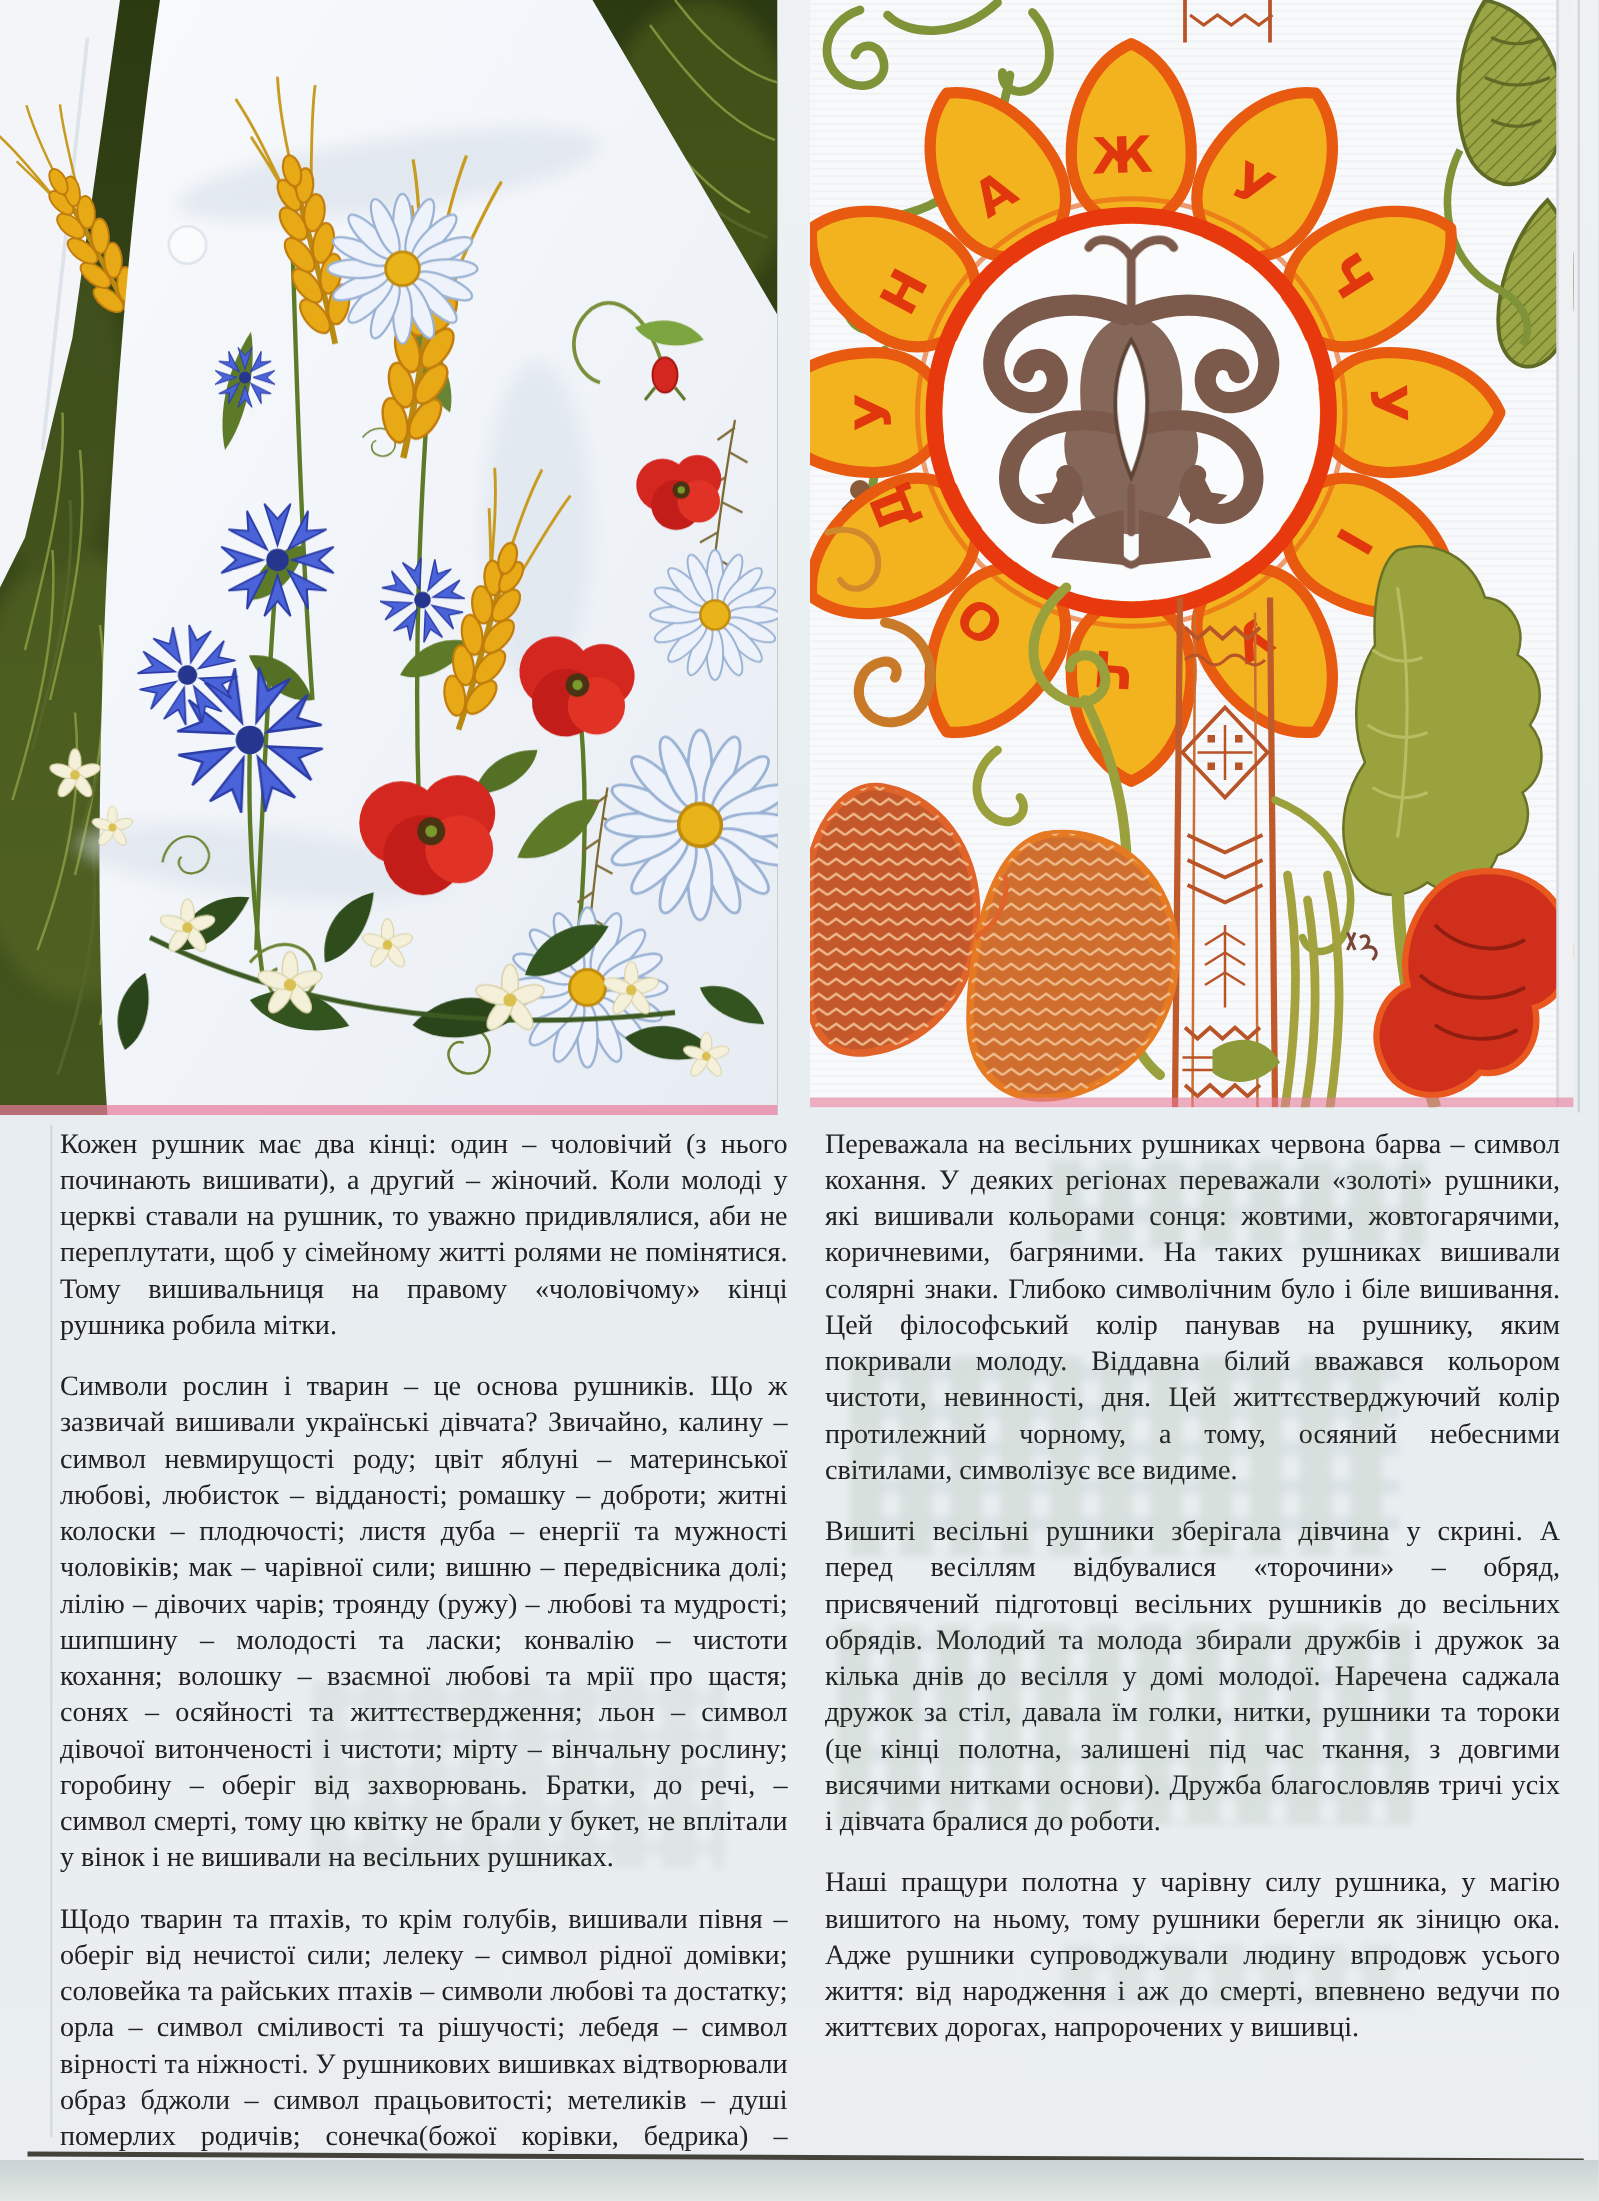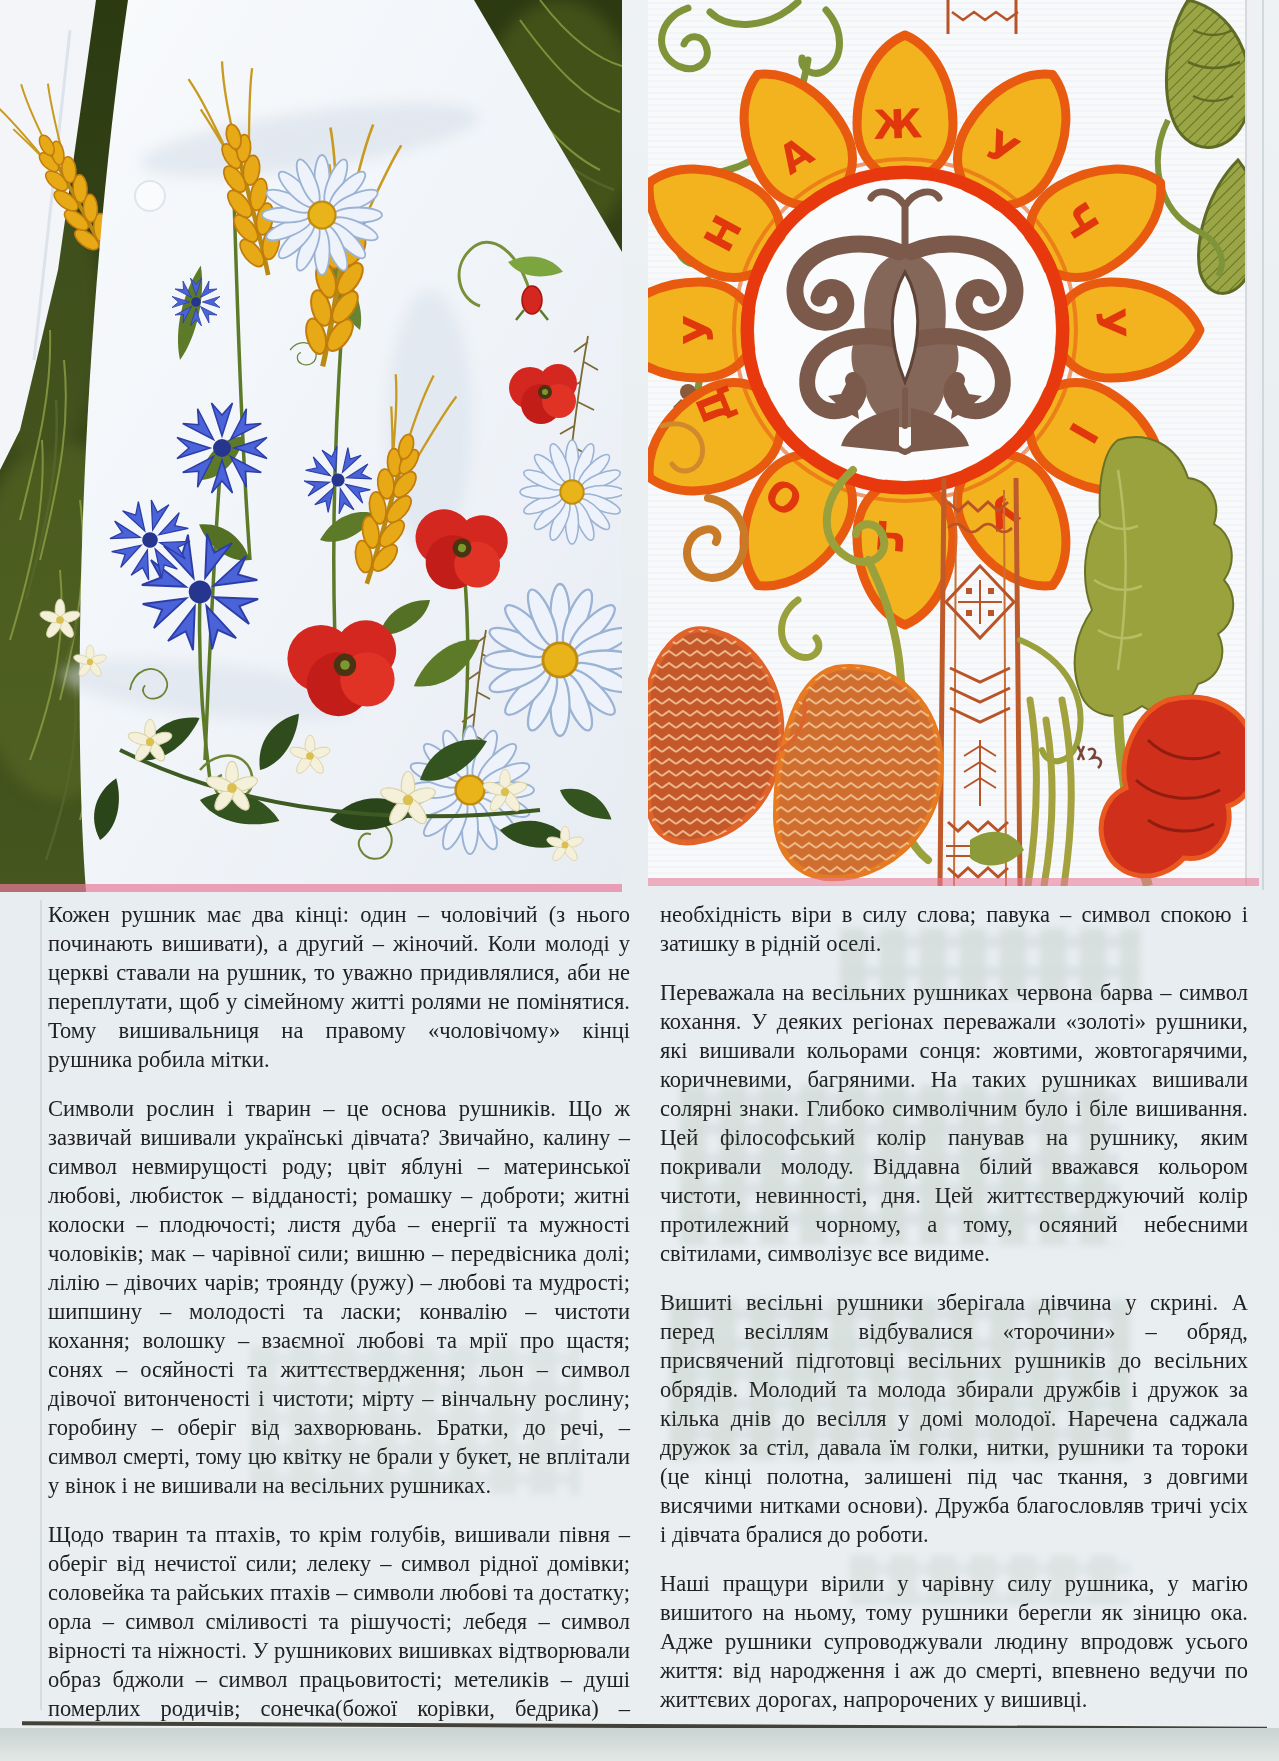--- a/index.html
+++ b/index.html
@@ -397,24 +397,23 @@
   </svg>
   </div>
 
   <section class="columns">
     <div class="col" id="col-left" lang="uk">
       <p>Кожен рушник має два кінці: один – чоловічий (з нього починають вишивати), а другий – жіночий. Коли молоді у церкві ставали на рушник, то уважно придивлялися, аби не переплутати, щоб у сімейному житті ролями не помінятися. Тому вишивальниця на правому «чоловічому» кінці рушника робила мітки.</p>
       <p>Символи рослин і тварин – це основа рушників. Що ж зазвичай вишивали українські дівчата? Звичайно, калину – символ невмирущості роду; цвіт яблуні – материнської любові, любисток – відданості; ромашку – доброти; житні колоски – плодючості; листя дуба – енергії та мужності чоловіків; мак – чарівної сили; вишню – передвісника долі; лілію – дівочих чарів; троянду (ружу) – любові та мудрості; шипшину – молодості та ласки; конвалію – чистоти кохання; волошку – взаємної любові та мрії про щастя; сонях – осяйності та життєствердження; льон – символ дівочої витонченості і чистоти; мірту – вінчальну рослину; горобину – оберіг від захворювань. Братки, до речі, – символ смерті, тому цю квітку не брали у букет, не вплітали у вінок і не вишивали на весільних рушниках.</p>
       <p>Щодо тварин та птахів, то крім голубів, вишивали півня – оберіг від нечистої сили; лелеку – символ рідної домівки; соловейка та райських птахів – символи любові та достатку; орла – символ сміливості та рішучості; лебедя – символ вірності та ніжності. У рушникових вишивках відтворювали образ бджоли – символ працьовитості; метеликів – душі померлих родичів; сонечка(божої корівки, бедрика) – символ думки про</p>
     </div>
     <div class="col" id="col-right" lang="uk">
-      <p>необхідність віри в силу слова; павука – символ спокою і затишку в рідній оселі.</p>
       <p>Переважала на весільних рушниках червона барва – символ кохання. У деяких регіонах переважали «золоті» рушники, які вишивали кольорами сонця: жовтими, жовтогарячими, коричневими, багряними. На таких рушниках вишивали солярні знаки. Глибоко символічним було і біле вишивання. Цей філософський колір панував на рушнику, яким покривали молоду. Віддавна білий вважався кольором чистоти, невинності, дня. Цей життєстверджуючий колір протилежний чорному, а тому, осяяний небесними світилами, символізує все видиме.</p>
       <p>Вишиті весільні рушники зберігала дівчина у скрині. А перед весіллям відбувалися «торочини» – обряд, присвячений підготовці весільних рушників до весільних обрядів. Молодий та молода збирали дружбів і дружок за кілька днів до весілля у домі молодої. Наречена саджала дружок за стіл, давала їм голки, нитки, рушники та тороки (це кінці полотна, залишені під час ткання, з довгими висячими нитками основи). Дружба благословляв тричі усіх і дівчата бралися до роботи.</p>
-      <p>Наші пращури вірили у чарівну силу рушника, у магію вишитого на ньому, тому рушники берегли як зіницю ока. Адже рушники супроводжували людину впродовж усього життя: від народження і аж до смерті, впевнено ведучи по життєвих дорогах, напророчених у вишивці.</p>
+      <p>Наші пращури полотна у чарівну силу рушника, у магію вишитого на ньому, тому рушники берегли як зіницю ока. Адже рушники супроводжували людину впродовж усього життя: від народження і аж до смерті, впевнено ведучи по життєвих дорогах, напророчених у вишивці.</p>
     </div>
   </section>
 
   <div class="ghost" style="left:840px;top:928px;width:300px;height:70px;"></div>
   <div class="ghost" style="left:680px;top:1085px;width:440px;height:160px;"></div>
   <div class="ghost" style="left:670px;top:1300px;width:460px;height:160px;"></div>
   <div class="ghost" style="left:250px;top:1345px;width:330px;height:150px;opacity:.08;"></div>
   <div class="ghost" style="left:850px;top:1555px;width:280px;height:50px;opacity:.09;"></div>
 
   <div class="left-fold"></div>

